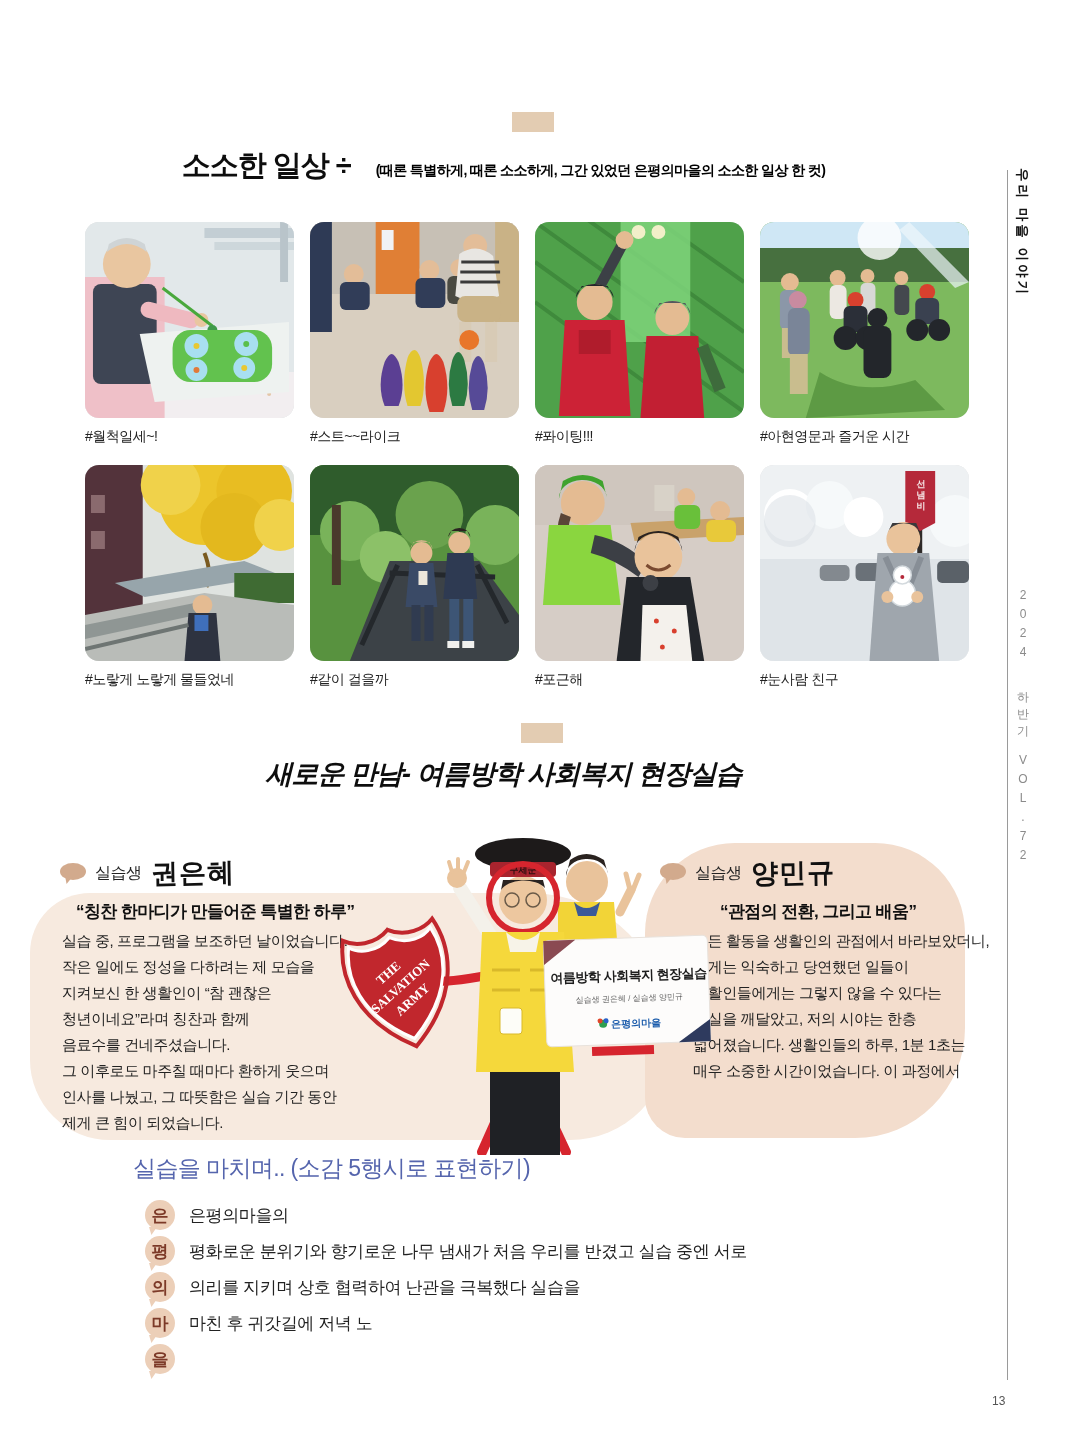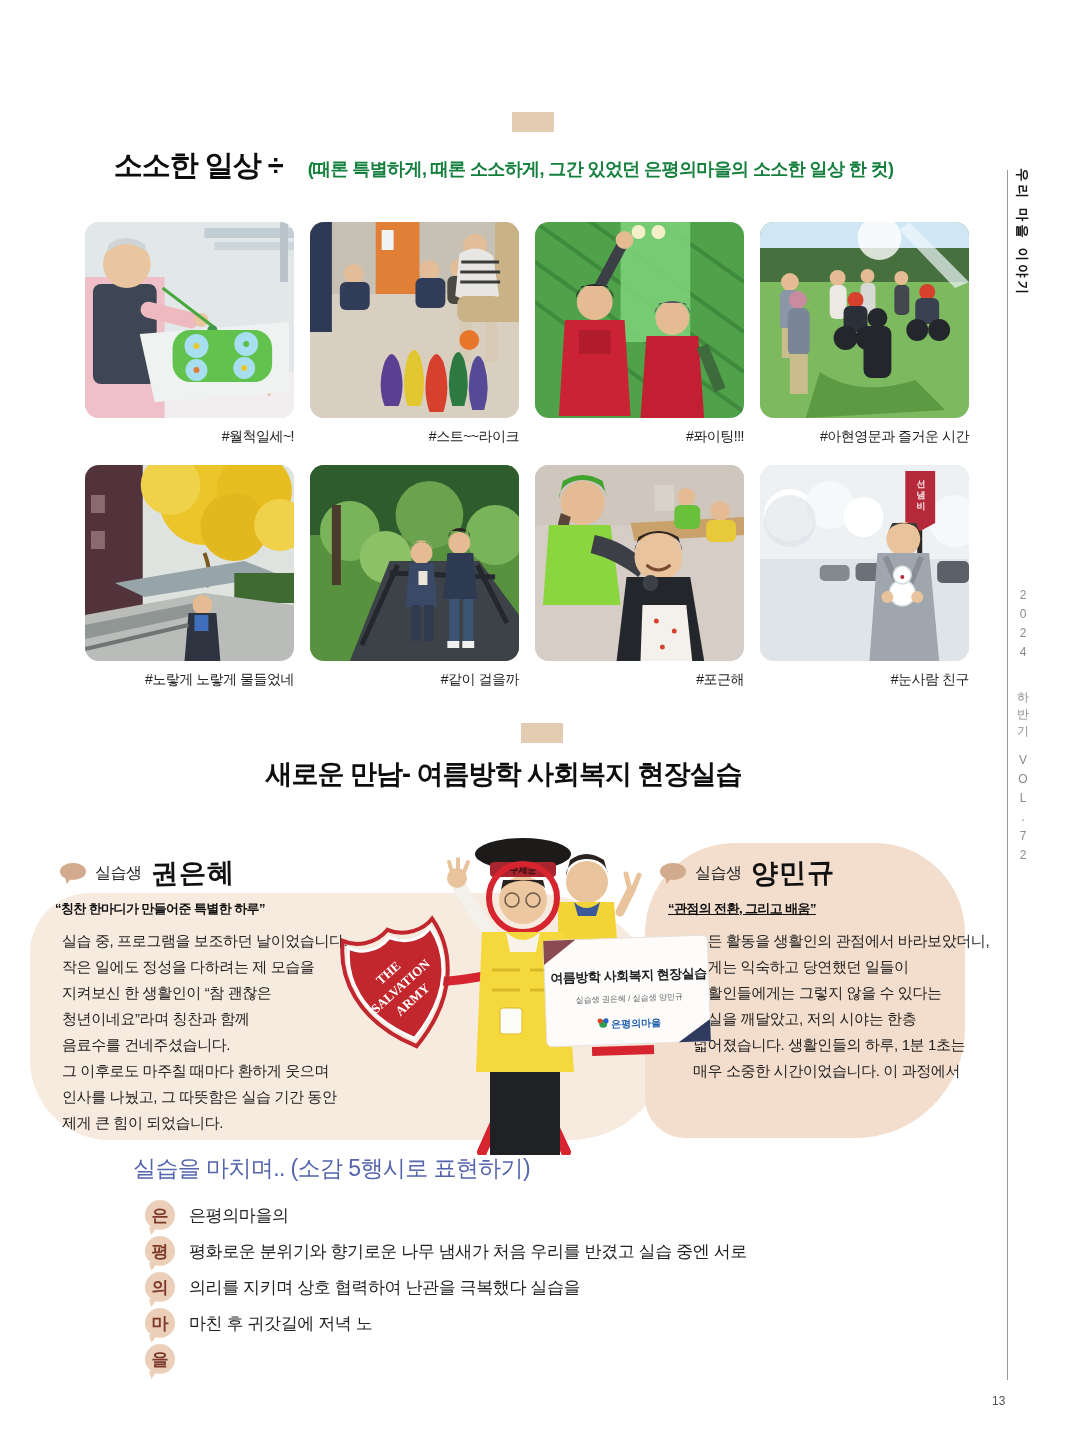--- a/index.html
+++ b/index.html
@@ -4,44 +4,44 @@
 <style>
   html,body{margin:0;padding:0;background:#fff;}
   body{font-family:"Liberation Sans","DejaVu Sans",sans-serif;color:#1a1a1a;}
   .page{position:relative;width:1065px;height:1456px;background:#fff;overflow:hidden;}
 
   .divider-mark{position:absolute;width:42px;height:20px;background:#e3ccb2;}
 
   
   .s1-titlebox{position:absolute;left:0;top:146px;width:1007px;text-align:center;white-space:nowrap;}
   .s1-title{font-size:29px;font-weight:900;letter-spacing:-1px;color:#0d0d0d;margin-right:2px;}
-  .s1-subtitle{font-size:18px;font-weight:700;color:#15803d;letter-spacing:-0.6px;margin-left:23px;}
+  .s1-subtitle{font-size:14px;font-weight:700;color:#000000;letter-spacing:-0.6px;margin-left:23px;}
 
   
   .grid{position:absolute;left:85px;top:222px;width:884px;display:grid;grid-template-columns:repeat(4,209px);column-gap:16px;row-gap:19px;}
   .card{width:209px;}
   .photo{width:209px;height:196px;border-radius:14px;overflow:hidden;position:relative;background:#ddd;}
   .photo svg{display:block;width:100%;height:100%;}
-  .caption{margin-top:10px;text-align:right;font-size:14px;color:#222;letter-spacing:-0.5px;}
+  .caption{margin-top:10px;text-align:left;font-size:14px;color:#222;letter-spacing:-0.5px;}
   .flag-label{position:absolute;left:154px;top:8px;writing-mode:vertical-rl;text-orientation:upright;color:#f6e7e7;font-size:9px;font-weight:700;letter-spacing:2px;}
 
   
-  .s2-title{position:absolute;left:0;top:756px;width:1007px;text-align:center;font-size:27px;font-weight:900;letter-spacing:-1px;color:#0d0d0d;}
+  .s2-title{position:absolute;left:0;top:756px;width:1007px;text-align:center;font-size:27px;font-weight:900;letter-spacing:-1px;color:#0d0d0d;font-style:italic;}
 
   .blob-left{position:absolute;left:30px;top:893px;width:640px;height:247px;background:#f7eadf;border-radius:60px 140px 100px 80px;}
   .blob-right{position:absolute;left:645px;top:843px;width:320px;height:295px;background:#f3ddcd;border-radius:90px 90px 110px 40px;}
 
   .intern-header{position:absolute;display:flex;align-items:center;gap:9px;}
   .intern-header .role{font-size:16px;color:#222;letter-spacing:-0.5px;}
   .intern-header .name{font-size:27px;font-weight:900;letter-spacing:1px;color:#111;transform:rotate(-1deg);}
   .bubble-icon{width:26px;height:20px;position:relative;flex:0 0 auto;}
   .bubble-icon .b{position:absolute;left:0;top:0;width:26px;height:17px;background:#d2aa8d;border-radius:50%;}
   .bubble-icon .t{position:absolute;left:5px;top:13px;width:8px;height:8px;background:#d2aa8d;clip-path:polygon(0 0,100% 0,20% 100%);}
 
-  .quote{position:absolute;font-size:13px;font-weight:800;color:#0f0f0f;letter-spacing:-0.6px;}
+  .quote{position:absolute;font-size:17px;font-weight:800;color:#0f0f0f;letter-spacing:-0.6px;margin-left:21px;}
   .speech{position:absolute;font-size:15px;line-height:26px;color:#222;letter-spacing:-0.4px;white-space:pre-line;}
 
   .center-art{position:absolute;left:330px;top:820px;width:390px;height:335px;}
 
   
   .s3-title{position:absolute;left:133px;top:1153px;font-size:23px;font-weight:400;color:#5565ad;letter-spacing:-0.6px;}
   .acrostic{position:absolute;left:145px;top:1200px;width:810px;}
   .acro-row{display:flex;align-items:center;gap:14px;min-height:30px;margin-bottom:6px;}
   .acro-badge{position:relative;flex:0 0 auto;width:30px;height:30px;background:#eccfb8;border-radius:50%;
     display:flex;align-items:center;justify-content:center;font-size:17px;font-weight:800;color:#7c3a28;}
@@ -340,21 +340,21 @@
   <div class="quote" style="left:55px;top:900px;width:380px;">“칭찬 한마디가 만들어준 특별한 하루”</div>
   <div class="speech" style="left:62px;top:928px;width:360px;">실습 중, 프로그램을 보조하던 날이었습니다.
 작은 일에도 정성을 다하려는 제 모습을
 지켜보신 한 생활인이 “참 괜찮은
 청년이네요”라며 칭찬과 함께
 음료수를 건네주셨습니다.
 그 이후로도 마주칠 때마다 환하게 웃으며
 인사를 나눴고, 그 따뜻함은 실습 기간 동안
 제게 큰 힘이 되었습니다.</div>
 
-  <div class="quote" style="left:668px;top:900px;width:330px;text-decoration:underline;">“관점의 전환, 그리고 배움”</div>
+  <div class="quote" style="left:699px;top:900px;width:330px;">“관점의 전환, 그리고 배움”</div>
   <div class="speech" style="left:693px;top:928px;width:330px;">모든 활동을 생활인의 관점에서 바라보았더니,
 내게는 익숙하고 당연했던 일들이
 생활인들에게는 그렇지 않을 수 있다는
 사실을 깨달았고, 저의 시야는 한층
 넓어졌습니다. 생활인들의 하루, 1분 1초는
 매우 소중한 시간이었습니다. 이 과정에서</div>
 
   <div class="center-art">
     <svg viewBox="0 0 390 335">
 

